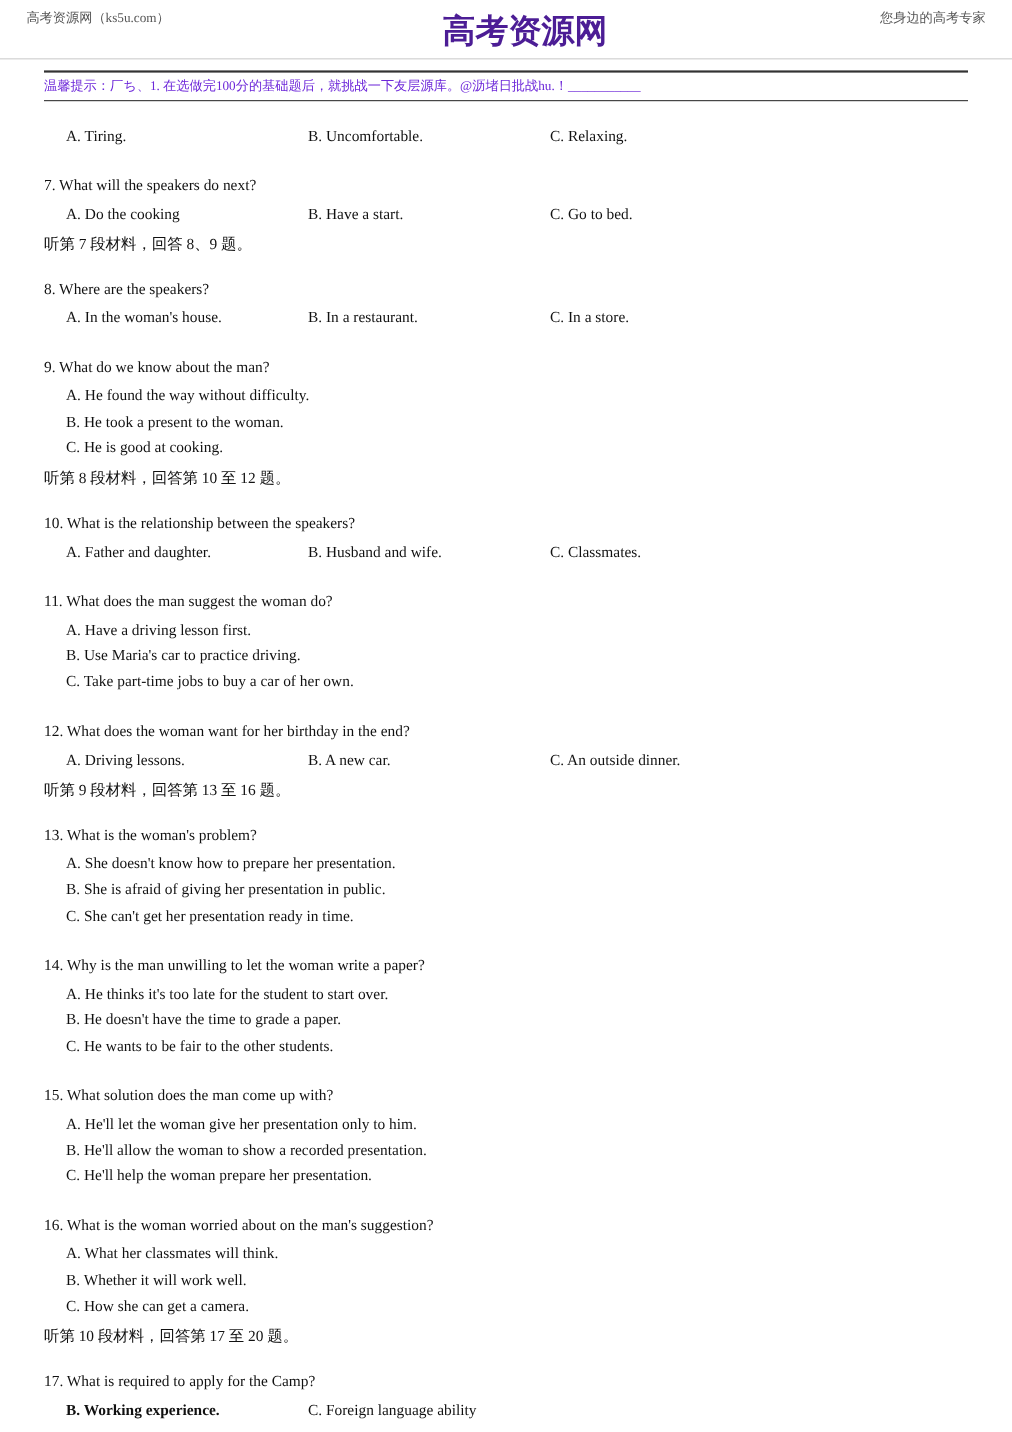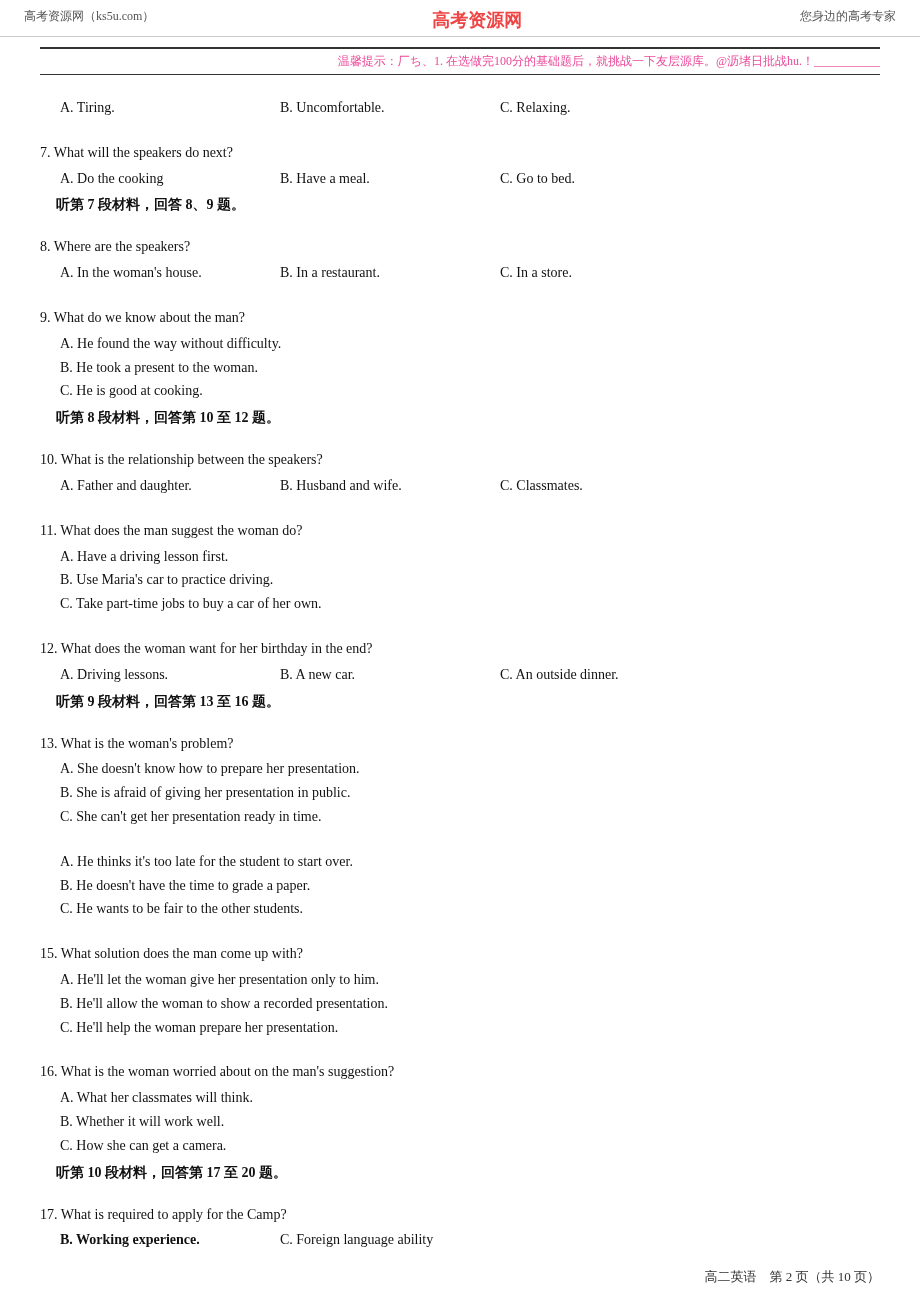--- a/index.html
+++ b/index.html
@@ -22,37 +22,36 @@
     }
     .header {
       display: flex;
       justify-content: space-between;
       padding: 8px 24px 4px 24px;
       border-bottom: 1px solid #ccc;
       font-size: 12px;
       color: #555;
     }
     .header-title {
-      font-size: 18px;
+      font-size: 30px;
       font-weight: bold;
-      color: #ef4444;
+      color: #4c1d95;
       font-family: "SimHei", sans-serif;
     }
     .content {
       flex: 1;
       padding: 10px 40px 20px 40px;
     }
     .tip-bar {
       border-top: 2px solid #333;
       border-bottom: 1px solid #333;
       padding: 4px 0;
       margin-bottom: 10px;
       font-size: 12px;
-      color: #ec4899;
-      text-align: right;
+      color: #6d28d9;
     }
     .question-block {
       margin-bottom: 4px;
       line-height: 1.7;
       margin-top: 21px;
     }
     .question-stem {
       font-size: 14px;
       margin: 4px 0 2px 0;
     }
@@ -67,22 +66,22 @@
     }
     .option-a { min-width: 220px; }
     .option-b { min-width: 220px; }
     .option-c { min-width: 200px; }
     .option-single {
       padding-left: 20px;
       font-size: 14px;
     }
     .section-header {
       font-size: 14px;
-      font-weight: bold;
-      margin: 6px 0 4px 16px;
+      font-weight: normal;
+      margin: 6px 0 4px 0;
     }
     .bold { font-weight: bold; }
     .footer-page {
       text-align: right;
       margin-top: 16px;
       font-size: 13px;
       color: #333;
     }
     .footer-bar {
       border-top: 1px solid #999;
@@ -114,21 +113,21 @@
         <span class="option option-a">A. Tiring.</span>
         <span class="option option-b">B. Uncomfortable.</span>
         <span class="option option-c">C. Relaxing.</span>
       </div>
     </div>
 
     <div class="question-block">
       <div class="question-stem">7. What will the speakers do next?</div>
       <div class="options-row">
         <span class="option option-a">A. Do the cooking</span>
-        <span class="option option-b">B. Have a meal.</span>
+        <span class="option option-b">B. Have a start.</span>
         <span class="option option-c">C. Go to bed.</span>
       </div>
     </div>
 
     <div class="section-header">听第 7 段材料，回答 8、9 题。</div>
 
     <div class="question-block">
       <div class="question-stem">8. Where are the speakers?</div>
       <div class="options-row">
         <span class="option option-a">A. In the woman's house.</span>
@@ -174,20 +173,21 @@
     <div class="section-header">听第 9 段材料，回答第 13 至 16 题。</div>
 
     <div class="question-block">
       <div class="question-stem">13. What is the woman's problem?</div>
       <div class="option-single">A. She doesn't know how to prepare her presentation.</div>
       <div class="option-single">B. She is afraid of giving her presentation in public.</div>
       <div class="option-single">C. She can't get her presentation ready in time.</div>
     </div>
 
     <div class="question-block">
+      <div class="question-stem">14. Why is the man unwilling to let the woman write a paper?</div>
       <div class="option-single">A. He thinks it's too late for the student to start over.</div>
       <div class="option-single">B. He doesn't have the time to grade a paper.</div>
       <div class="option-single">C. He wants to be fair to the other students.</div>
     </div>
 
     <div class="question-block">
       <div class="question-stem">15. What solution does the man come up with?</div>
       <div class="option-single">A. He'll let the woman give her presentation only to him.</div>
       <div class="option-single">B. He'll allow the woman to show a recorded presentation.</div>
       <div class="option-single">C. He'll help the woman prepare her presentation.</div>

